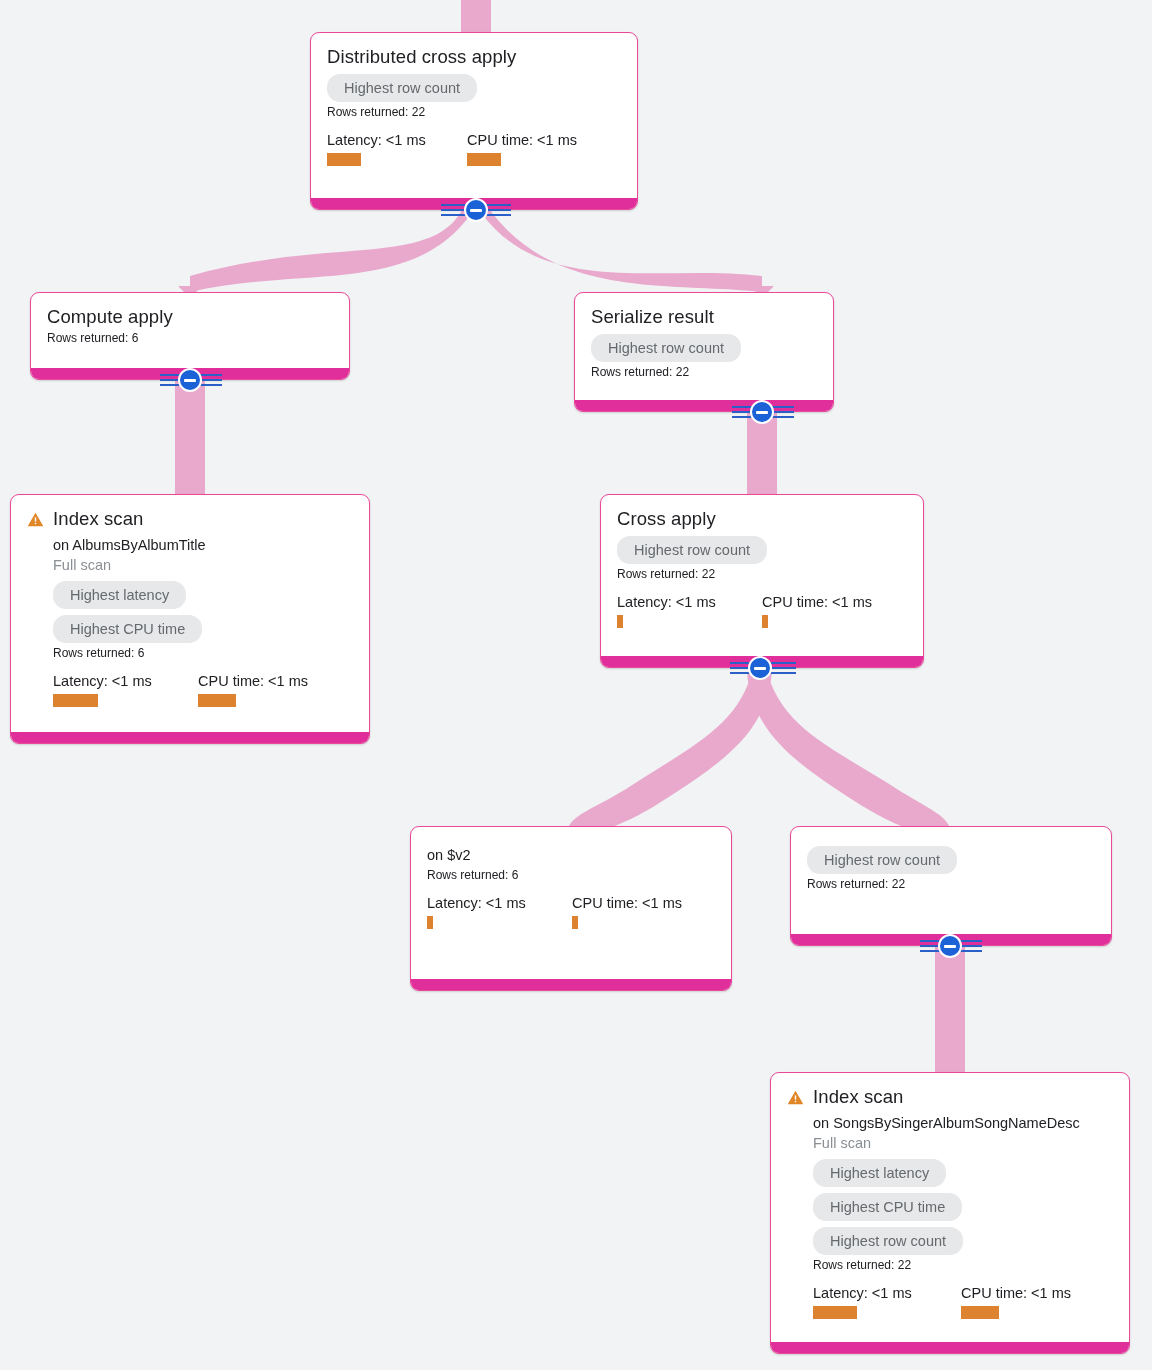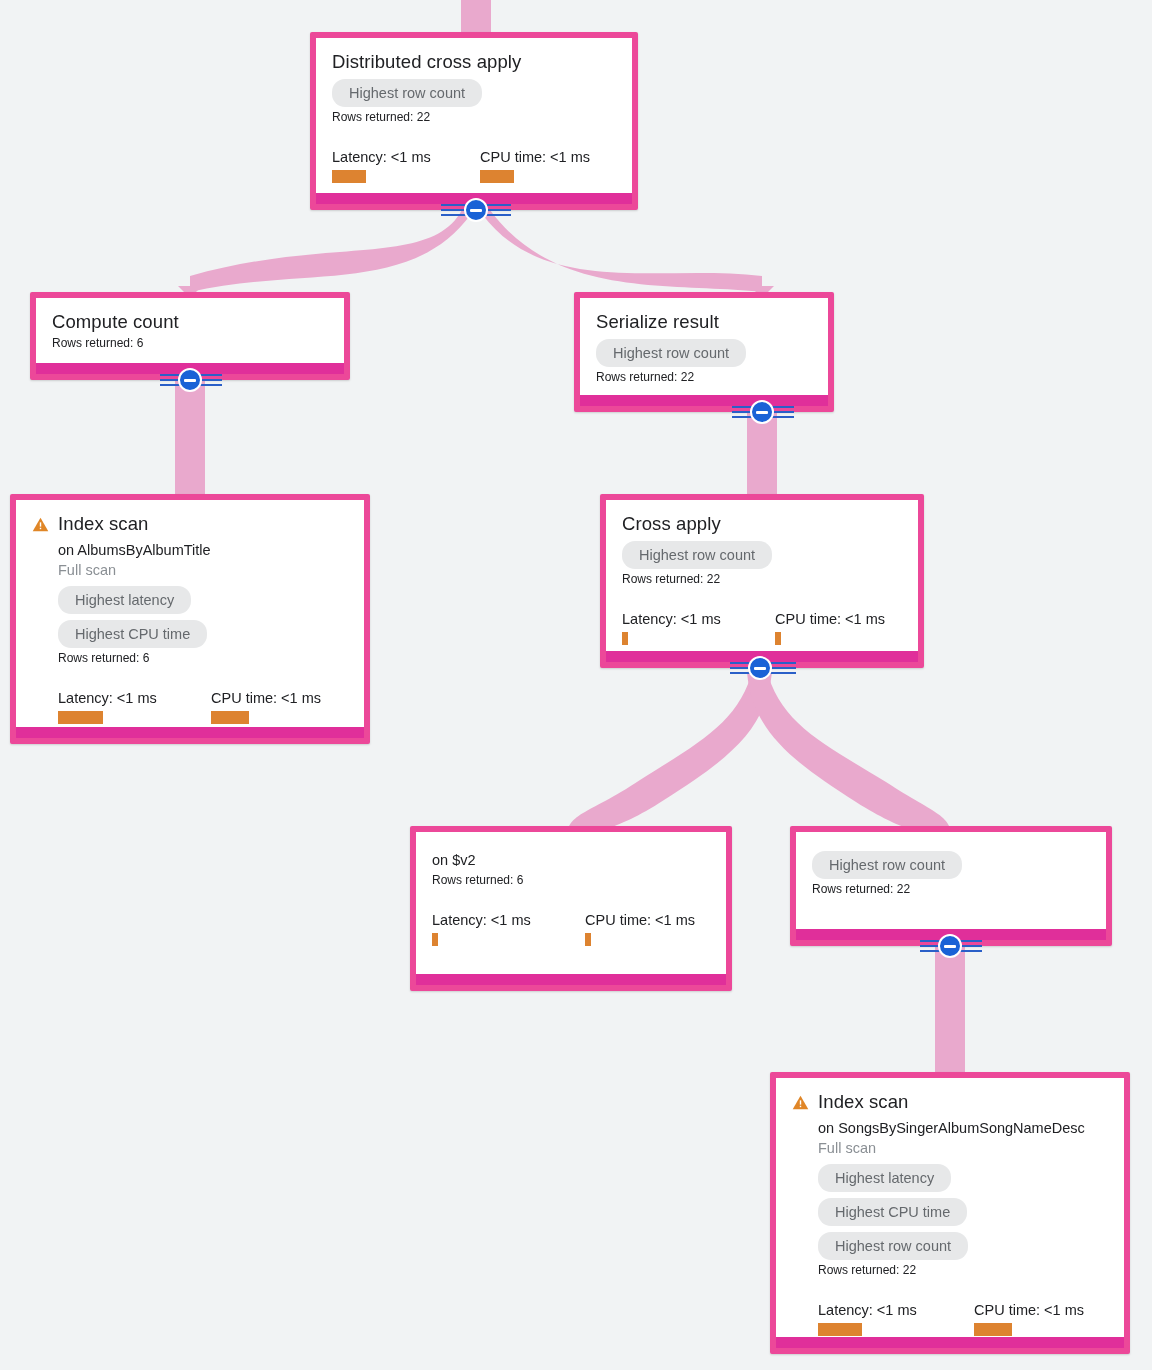--- a/index.html
+++ b/index.html
@@ -23,22 +23,22 @@
     left: 0;
     top: 0;
     width: 1152px;
     height: 1370px;
     pointer-events: none;
   }
   .node {
     position: absolute;
     box-sizing: border-box;
     background: #ffffff;
-    border: 6px solid #ec4899;
-    border-radius: 2px;
+    border: 1px solid #ec4899;
+    border-radius: 9px;
     box-shadow: 0 1px 2px rgba(60,64,67,0.20);
     overflow: hidden;
     padding: 13px 16px 16px 16px;
   }
   .node-inner { position: relative; }
   .node-footer {
     position: absolute;
     left: 0;
     right: 0;
     bottom: 0;
@@ -86,22 +86,21 @@
     color: #65696d;
     font-size: 14.5px;
     line-height: 18px;
     border-radius: 13px;
     padding: 5px 17px;
     margin-top: 6px;
   }
   .badge-wrap { display: block; }
   .metrics {
     display: flex;
-    margin-top: 21px;
-    gap: 8px;
+    margin-top: 9px;
   }
   .metric { position: relative; }
   .metric-label {
     font-size: 14.5px;
     color: #202124;
     line-height: 18px;
     white-space: nowrap;
   }
   .metric-bar {
     height: 13px;
@@ -202,21 +201,21 @@
   <div class="collapse-rails" style="left:441px; top:202px; width:70px;">
       <i></i>
       <i></i>
       <i></i>
     </div>
   <div class="collapse-btn" style="left:464px; top:198px;"></div>
 
   <div class="node" style="left:30px; top:292px; width:320px; height:88px;">
     <div class="node-inner">
       <div class="title-row">
-        <div class="node-title">Compute count</div>
+        <div class="node-title">Compute apply</div>
       </div>
       <div class="node-body">
         <div class="rows-line">Rows returned: 6</div>
       </div>
     </div>
     <div class="node-footer"></div>
   </div>
   <div class="collapse-rails" style="left:160px; top:372px; width:62px;">
       <i></i>
       <i></i>

